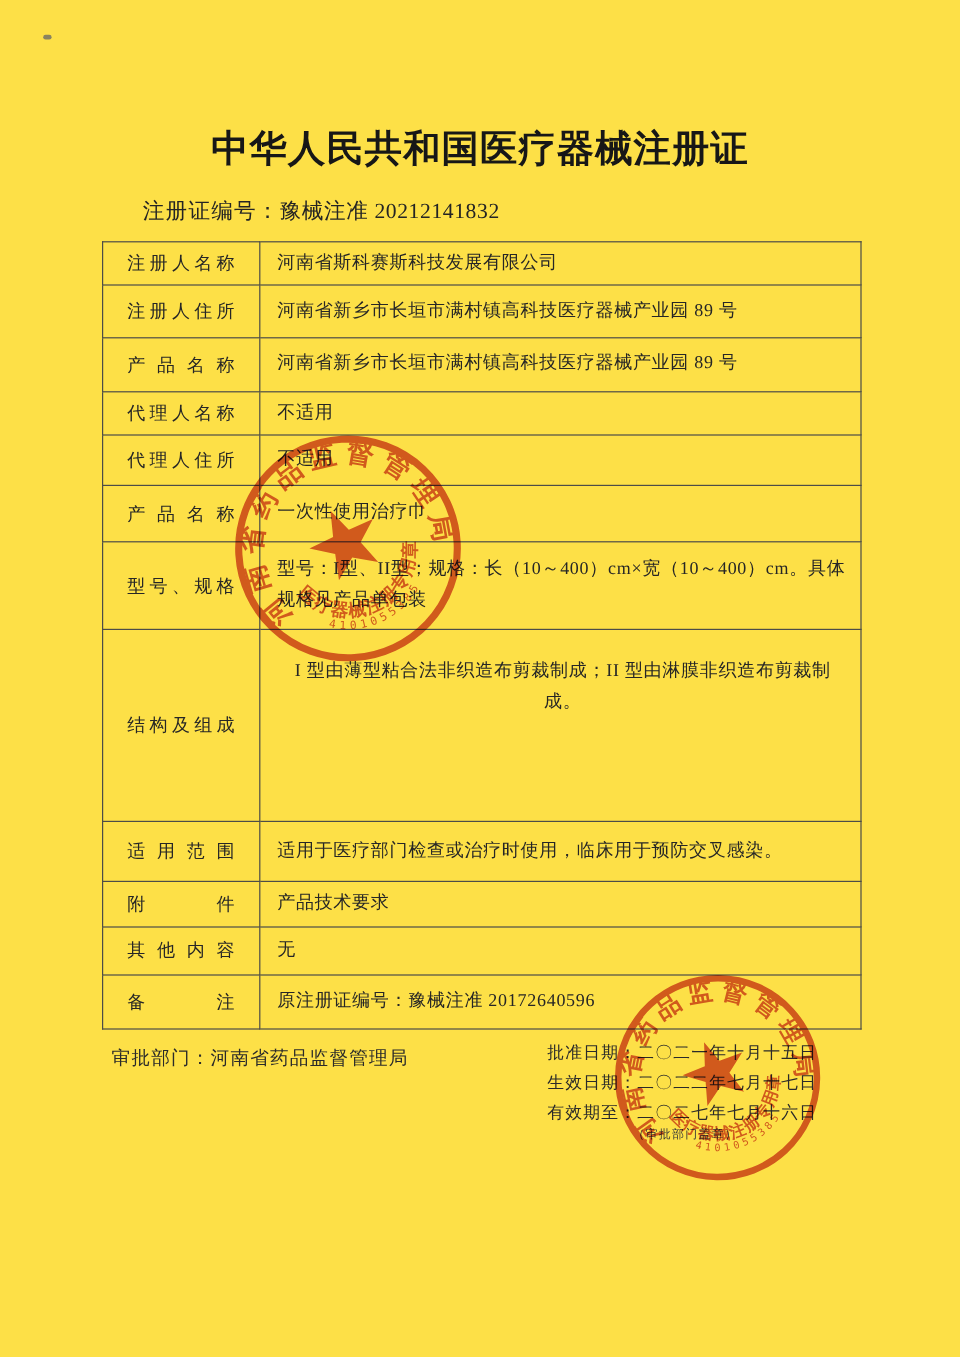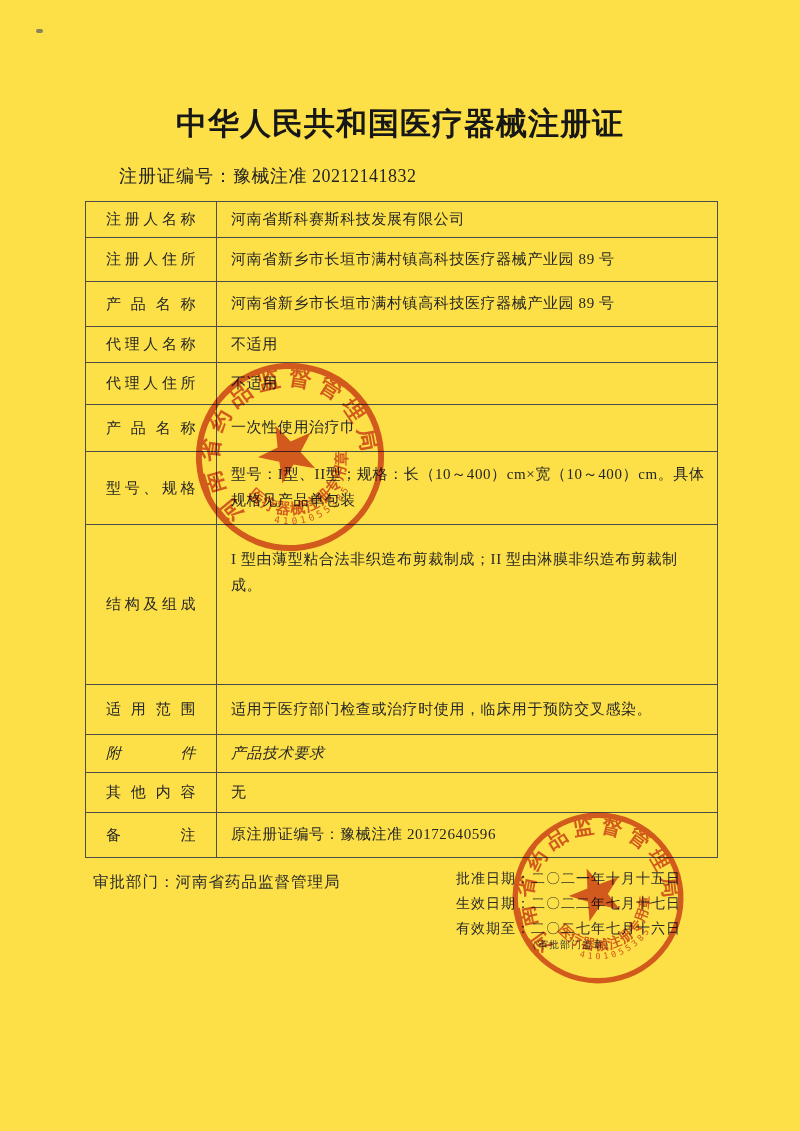--- a/index.html
+++ b/index.html
@@ -19,22 +19,22 @@
   table.cert{
     position:absolute; left:85px; top:201px; width:633px;
     border-collapse:collapse; table-layout:fixed; font-size:15px;
   }
   table.cert td{border:1px solid #4c4c48; vertical-align:middle; color:#262626;}
   td.lbl{width:110px; text-align:center; padding:2px 10px;}
   .lbl-in{display:inline-block; width:90px; text-align:justify; text-align-last:justify; letter-spacing:.5px;}
   td.val{padding:4px 10px 4px 14px; line-height:1.72; letter-spacing:.6px;}
   tr.r1{height:36px;} tr.r2{height:44px;} tr.r3{height:45px;} tr.r4{height:36px;}
   tr.r5{height:42px;} tr.r6{height:47px;} tr.r7{height:73px;} tr.r8{height:160px;}
-  tr.r9{height:50px;} tr.r10{height:38px;font-style:italic;} tr.r11{height:40px;} tr.r12{height:45px;}
-  tr.r8 td.val{vertical-align:middle; padding-bottom:68px;}
+  tr.r9{height:50px;} tr.r10{height:38px;} tr.r11{height:40px;} tr.r12{height:45px;}
+  tr.r8 td.val{vertical-align:middle; padding-bottom:68px;text-align:center;}
   .footer-dept{position:absolute; left:93px; top:872px; font-size:15.5px; letter-spacing:1px; color:#2a2a2a;}
   .footer-dates{position:absolute; left:456px; top:866px; font-size:14px; letter-spacing:1px; color:#2a2a2a;}
   .footer-dates .dline{height:25px; line-height:25px;}
   .seal-note{position:absolute; left:527px; top:938px; font-size:10px; letter-spacing:1px; color:#3a3a3a;}
   .stamp{position:absolute; pointer-events:none; mix-blend-mode:multiply; opacity:.82;}
   .stamp svg{display:block; width:100%; height:100%;}
   .stamp-mid{left:191px; top:358px; width:198px; height:198px; transform:rotate(-25deg);}
   .stamp-bot{left:508px; top:808px; width:180px; height:180px; transform:rotate(-21deg);}
 </style>
 </head>

